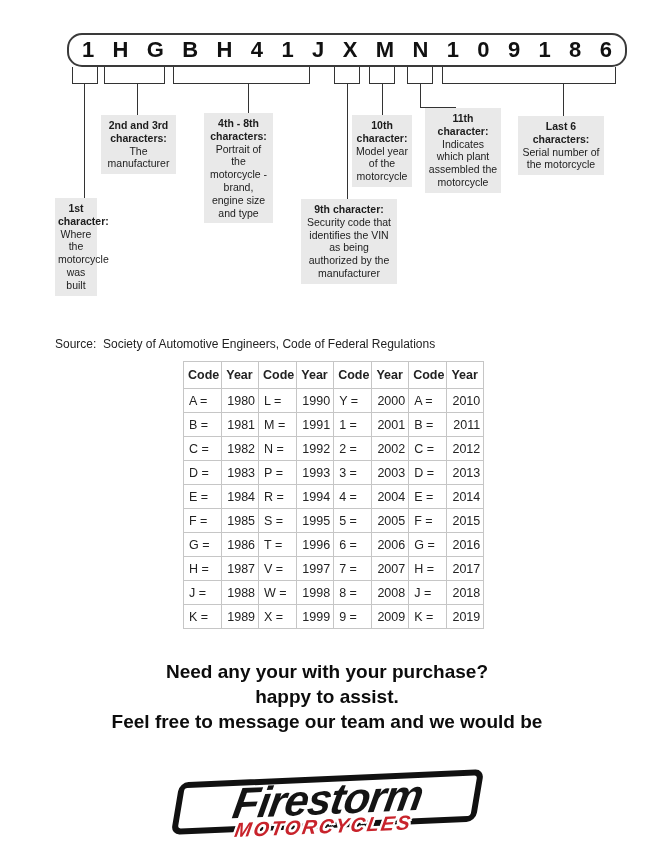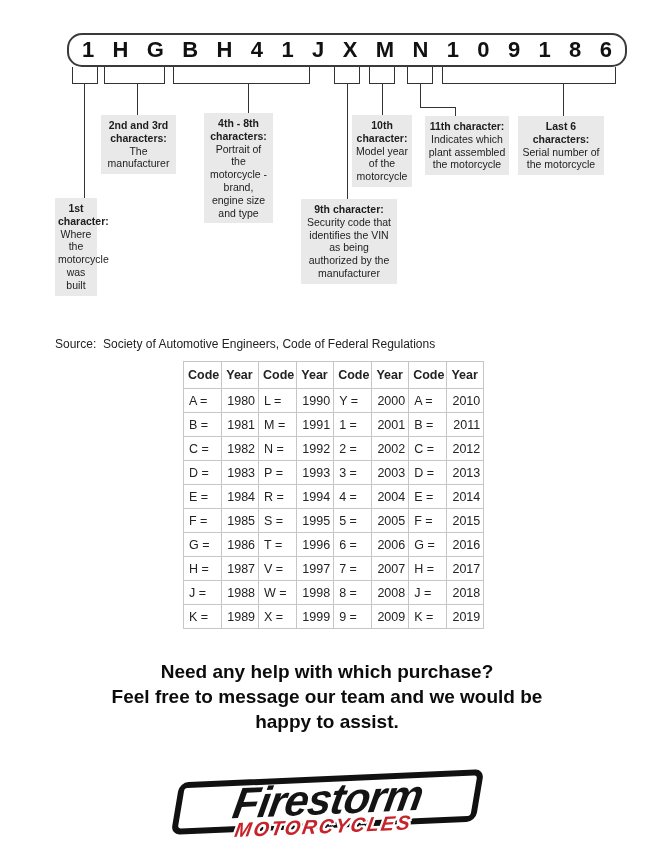--- a/index.html
+++ b/index.html
@@ -138,21 +138,21 @@
       <span class="lb-desc">Portrait of the motorcycle - brand, engine size and type</span>
     </div>
     <div class="label-box" style="left:301px;top:199px;width:96px;">
       <span class="lb-title">9th character:</span>
       <span class="lb-desc">Security code that identifies the VIN as being authorized by the manufacturer</span>
     </div>
     <div class="label-box" style="left:352px;top:115px;width:60px;">
       <span class="lb-title">10th character:</span>
       <span class="lb-desc">Model year of the motorcycle</span>
     </div>
-    <div class="label-box" style="left:425px;top:116px;width:84px;">
+    <div class="label-box" style="left:425px;top:108px;width:76px;">
       <span class="lb-title">11th character:</span>
       <span class="lb-desc">Indicates which plant assembled the motorcycle</span>
     </div>
     <div class="label-box" style="left:518px;top:116px;width:86px;">
       <span class="lb-title">Last 6 characters:</span>
       <span class="lb-desc">Serial number of the motorcycle</span>
     </div>
   </div>
 
   <div class="source-note">Source:  Society of Automotive Engineers, Code of Federal Regulations</div>
@@ -268,23 +268,23 @@
           <td class="year-cell">1999</td>
           <td class="code-cell">9 =</td>
           <td class="year-cell">2009</td>
           <td class="code-cell">K =</td>
           <td class="year-cell">2019</td>
         </tr>
       </tbody>
   </table>
 
   <div class="help-message">
-    <div>Need any help with which purchase?</div>
+    <div>Need any your with your purchase?</div>
+    <div>happy to assist.</div>
     <div>Feel free to message our team and we would be</div>
-    <div>happy to assist.</div>
   </div>
 
   <div class="logo-wrap">
     <div class="logo-box">
       <div class="logo-brand">Firestorm</div>
       <div class="logo-sub">MOTORCYCLES</div>
     </div>
   </div>
 
 </div>

